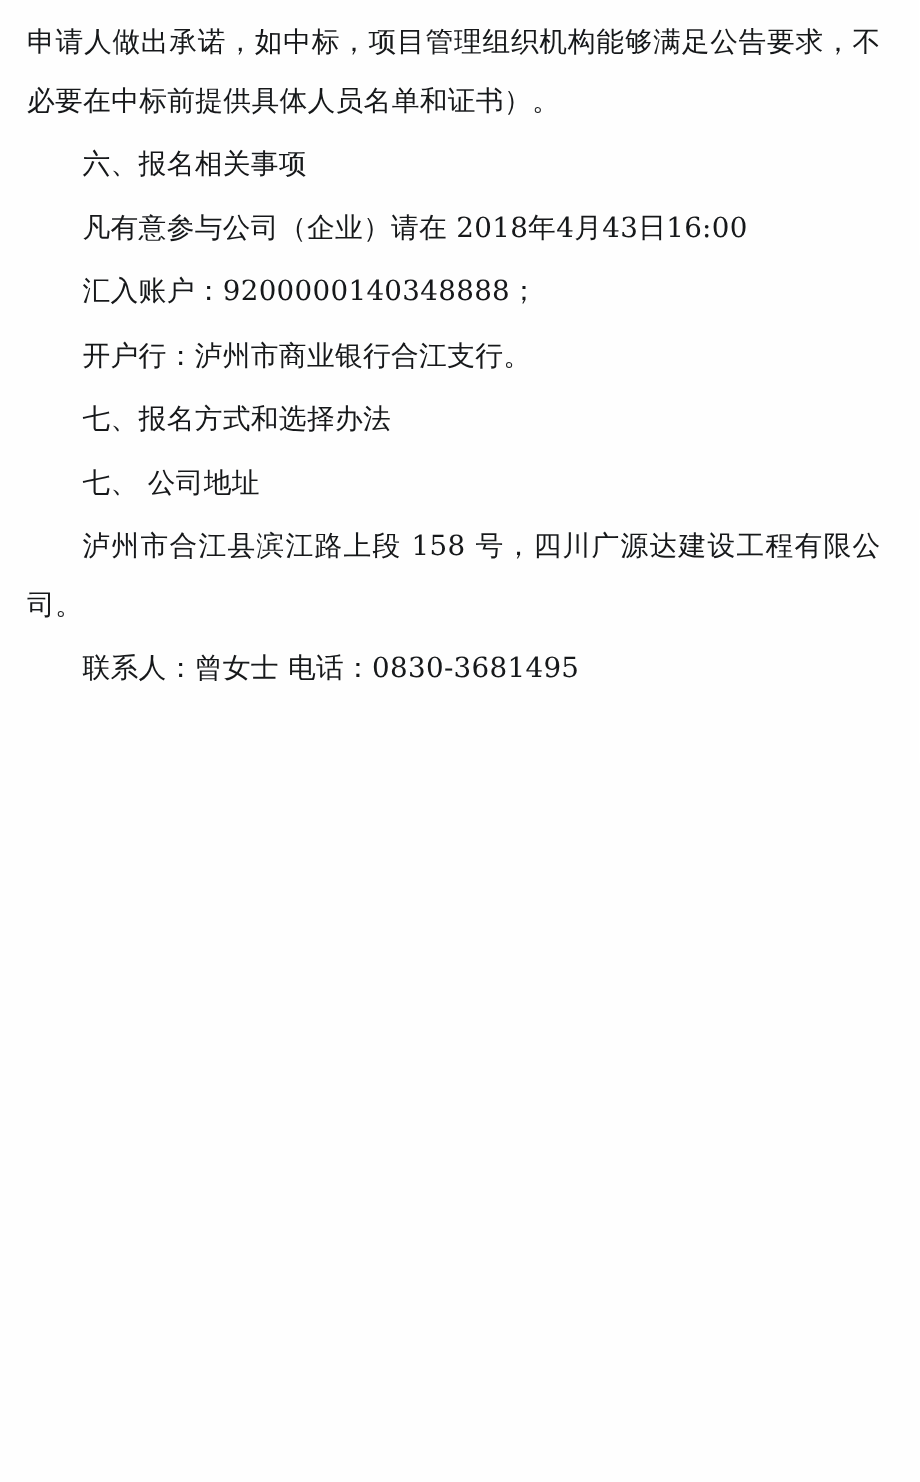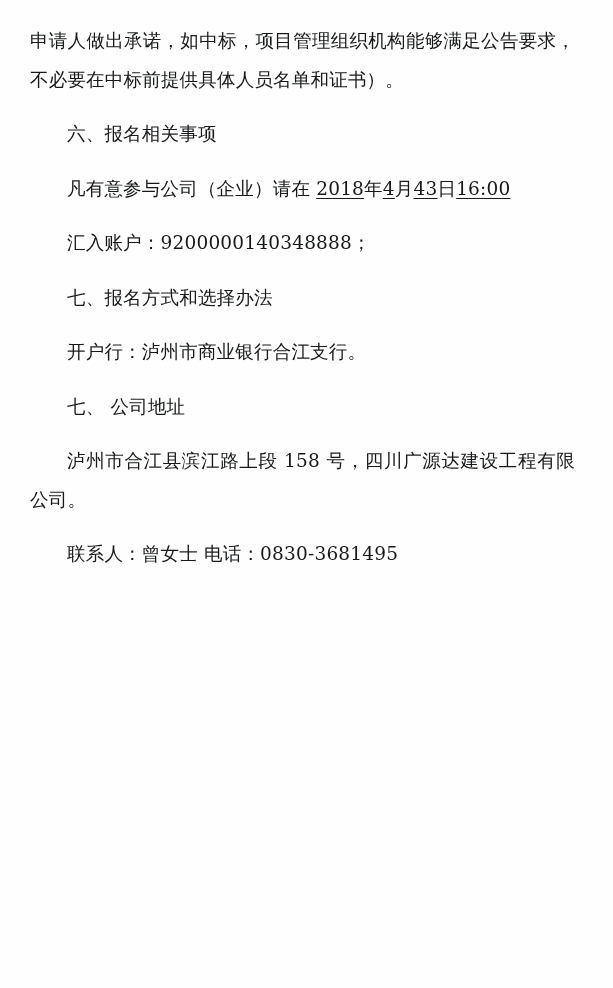--- a/index.html
+++ b/index.html
@@ -19,60 +19,59 @@
     width: 613px;
     height: 988px;
     padding: 0 22px 0 14px;
     box-sizing: border-box;
     background: #fefefe;
   }
   .doc {
     padding-top: 6px;
   }
   p {
-    margin: 16px;
+    margin: 4px;
     font-size: 18.5px;
     line-height: 38.5px;
     letter-spacing: 0.2px;
     text-align: justify;
     text-justify: inter-ideograph;
     color: #16181a;
     font-family: "DejaVu Serif", "Liberation Serif", serif;
   }
   p.indent {
     text-indent: 2em;
   }
   p.noindent {
     text-indent: 0;
   }
   .u {
-    text-decoration: underline;
     text-underline-offset: 3px;
   }
   .nowrap { white-space: nowrap; }
 </style>
 </head>
 <body>
 
 <div class="page">
   <div class="doc">
 
     <p class="noindent">申请人做出承诺，如中标，项目管理组织机构能够满足公告要求，不必要在中标前提供具体人员名单和证书）。</p>
 
     <p class="indent">六、报名相关事项</p>
 
     <p class="indent"><span>凡有意参与公司（企业）请在 </span><span class="u nowrap">2018</span><span>年</span><span class="u nowrap">4</span><span>月</span><span class="u nowrap">43</span><span>日</span><span class="u nowrap">16:00</span></p>
 
 
     <p class="indent">汇入账户：9200000140348888；</p>
 
 
+    <p class="indent">开户行：泸州市商业银行合江支行。</p>
+
     <p class="indent">七、报名方式和选择办法</p>
-
-    <p class="indent">开户行：泸州市商业银行合江支行。</p>
 
 
 
 
     <p class="indent">七、 公司地址</p>
 
     <p class="indent">泸州市合江县滨江路上段 158 号，四川广源达建设工程有限公司。</p>
 
     <p class="indent">联系人：曾女士    电话：0830-3681495</p>
 

